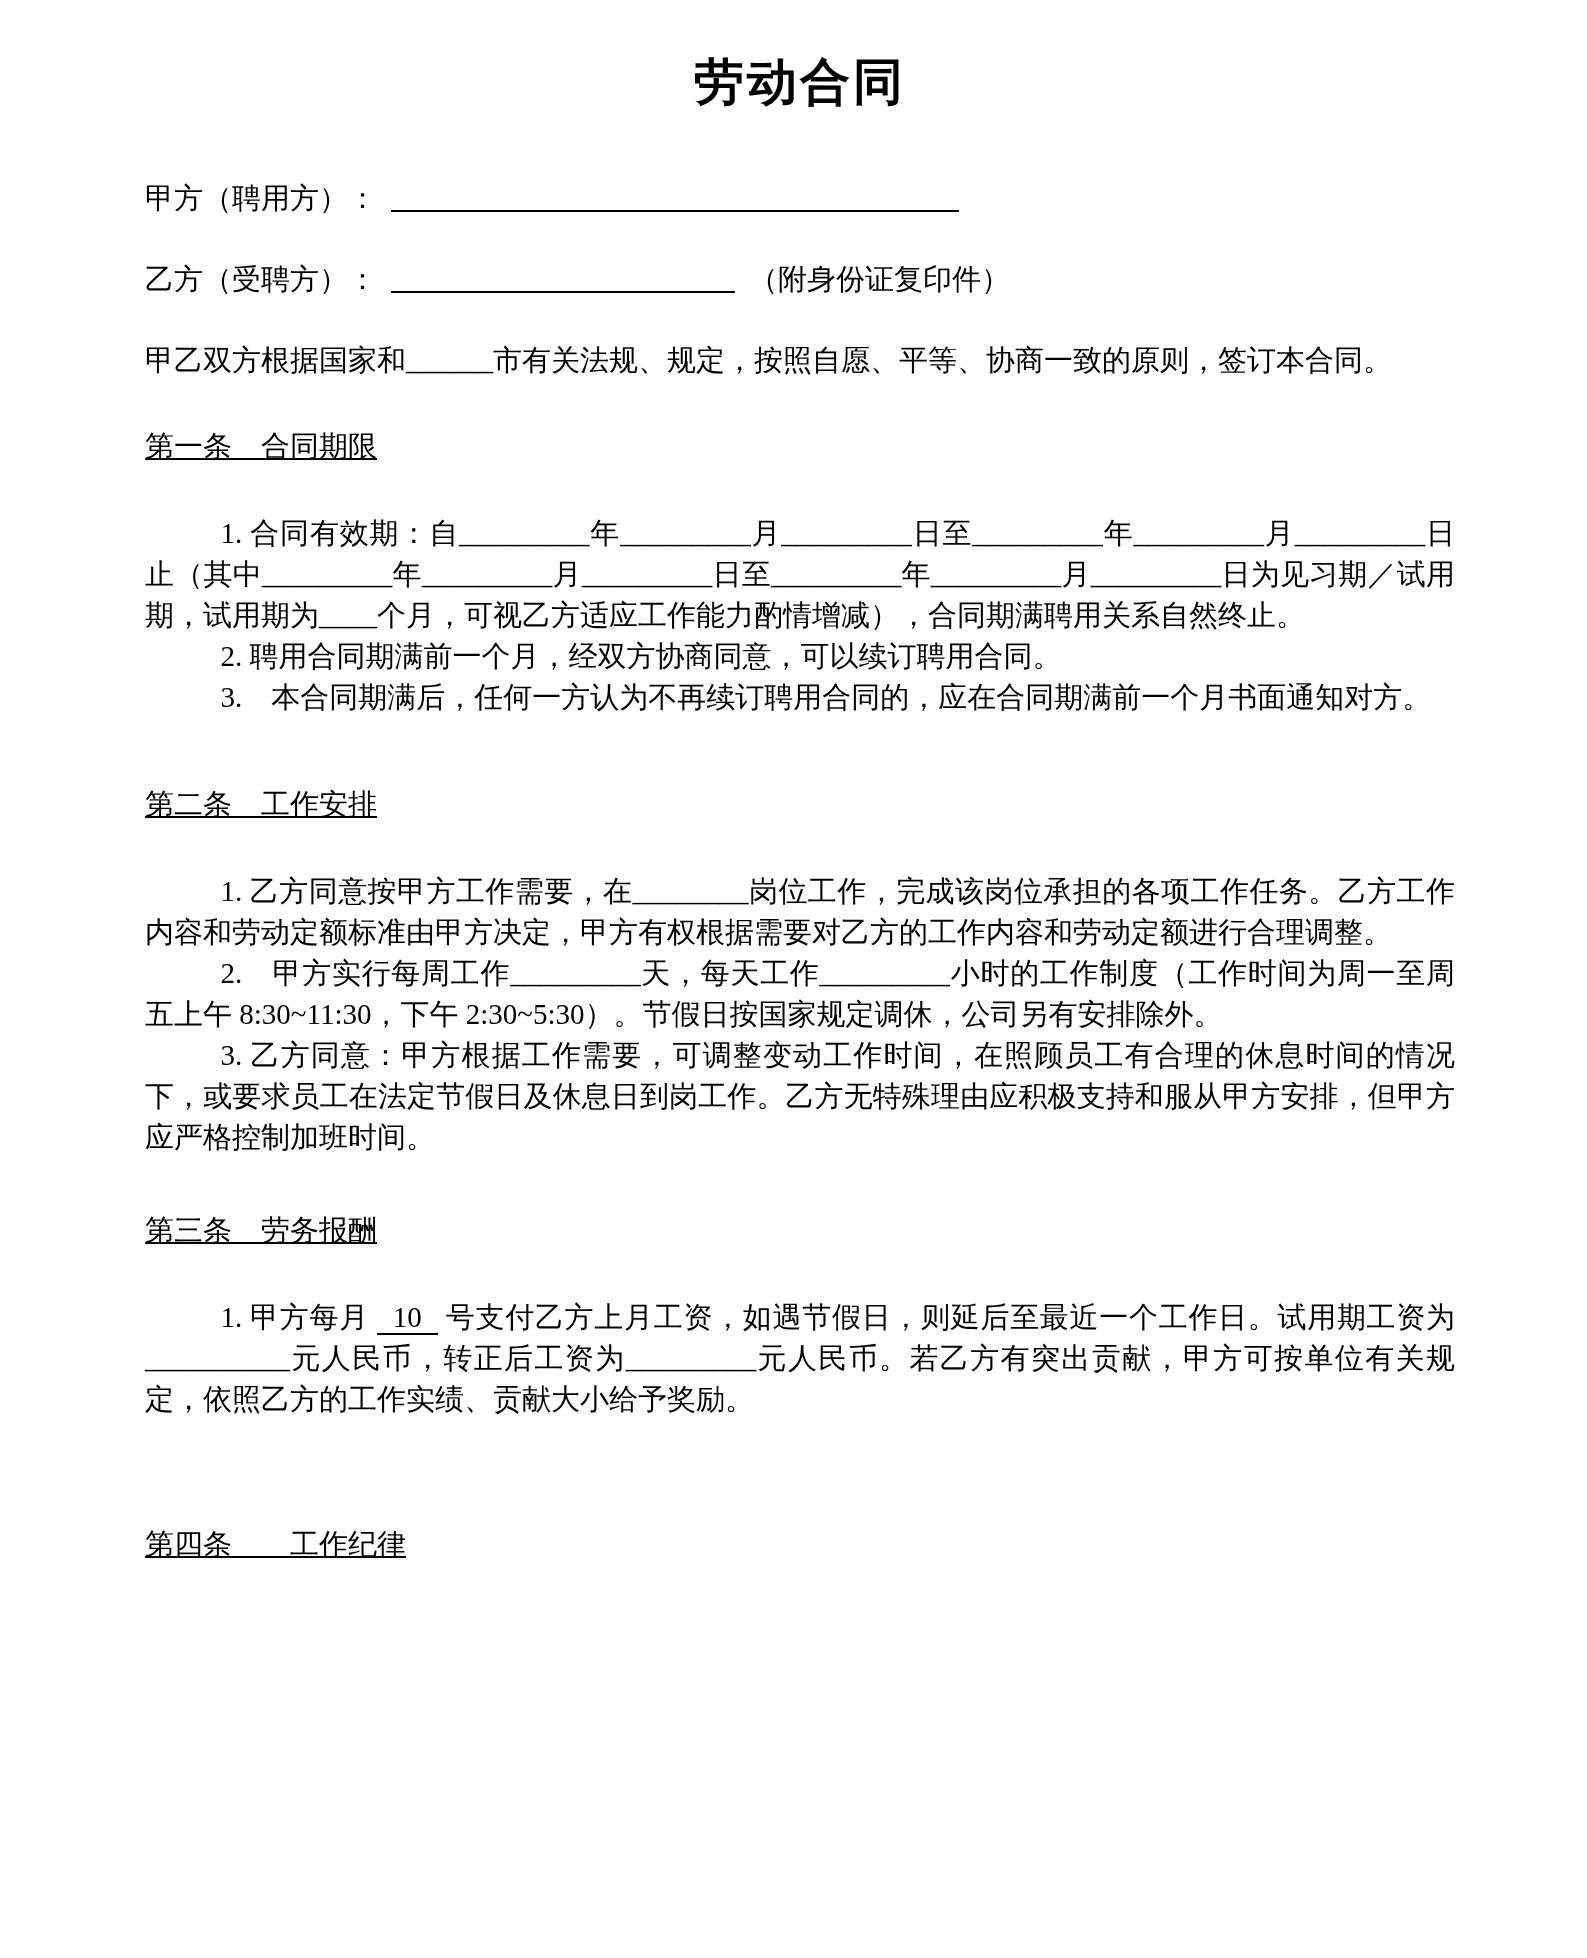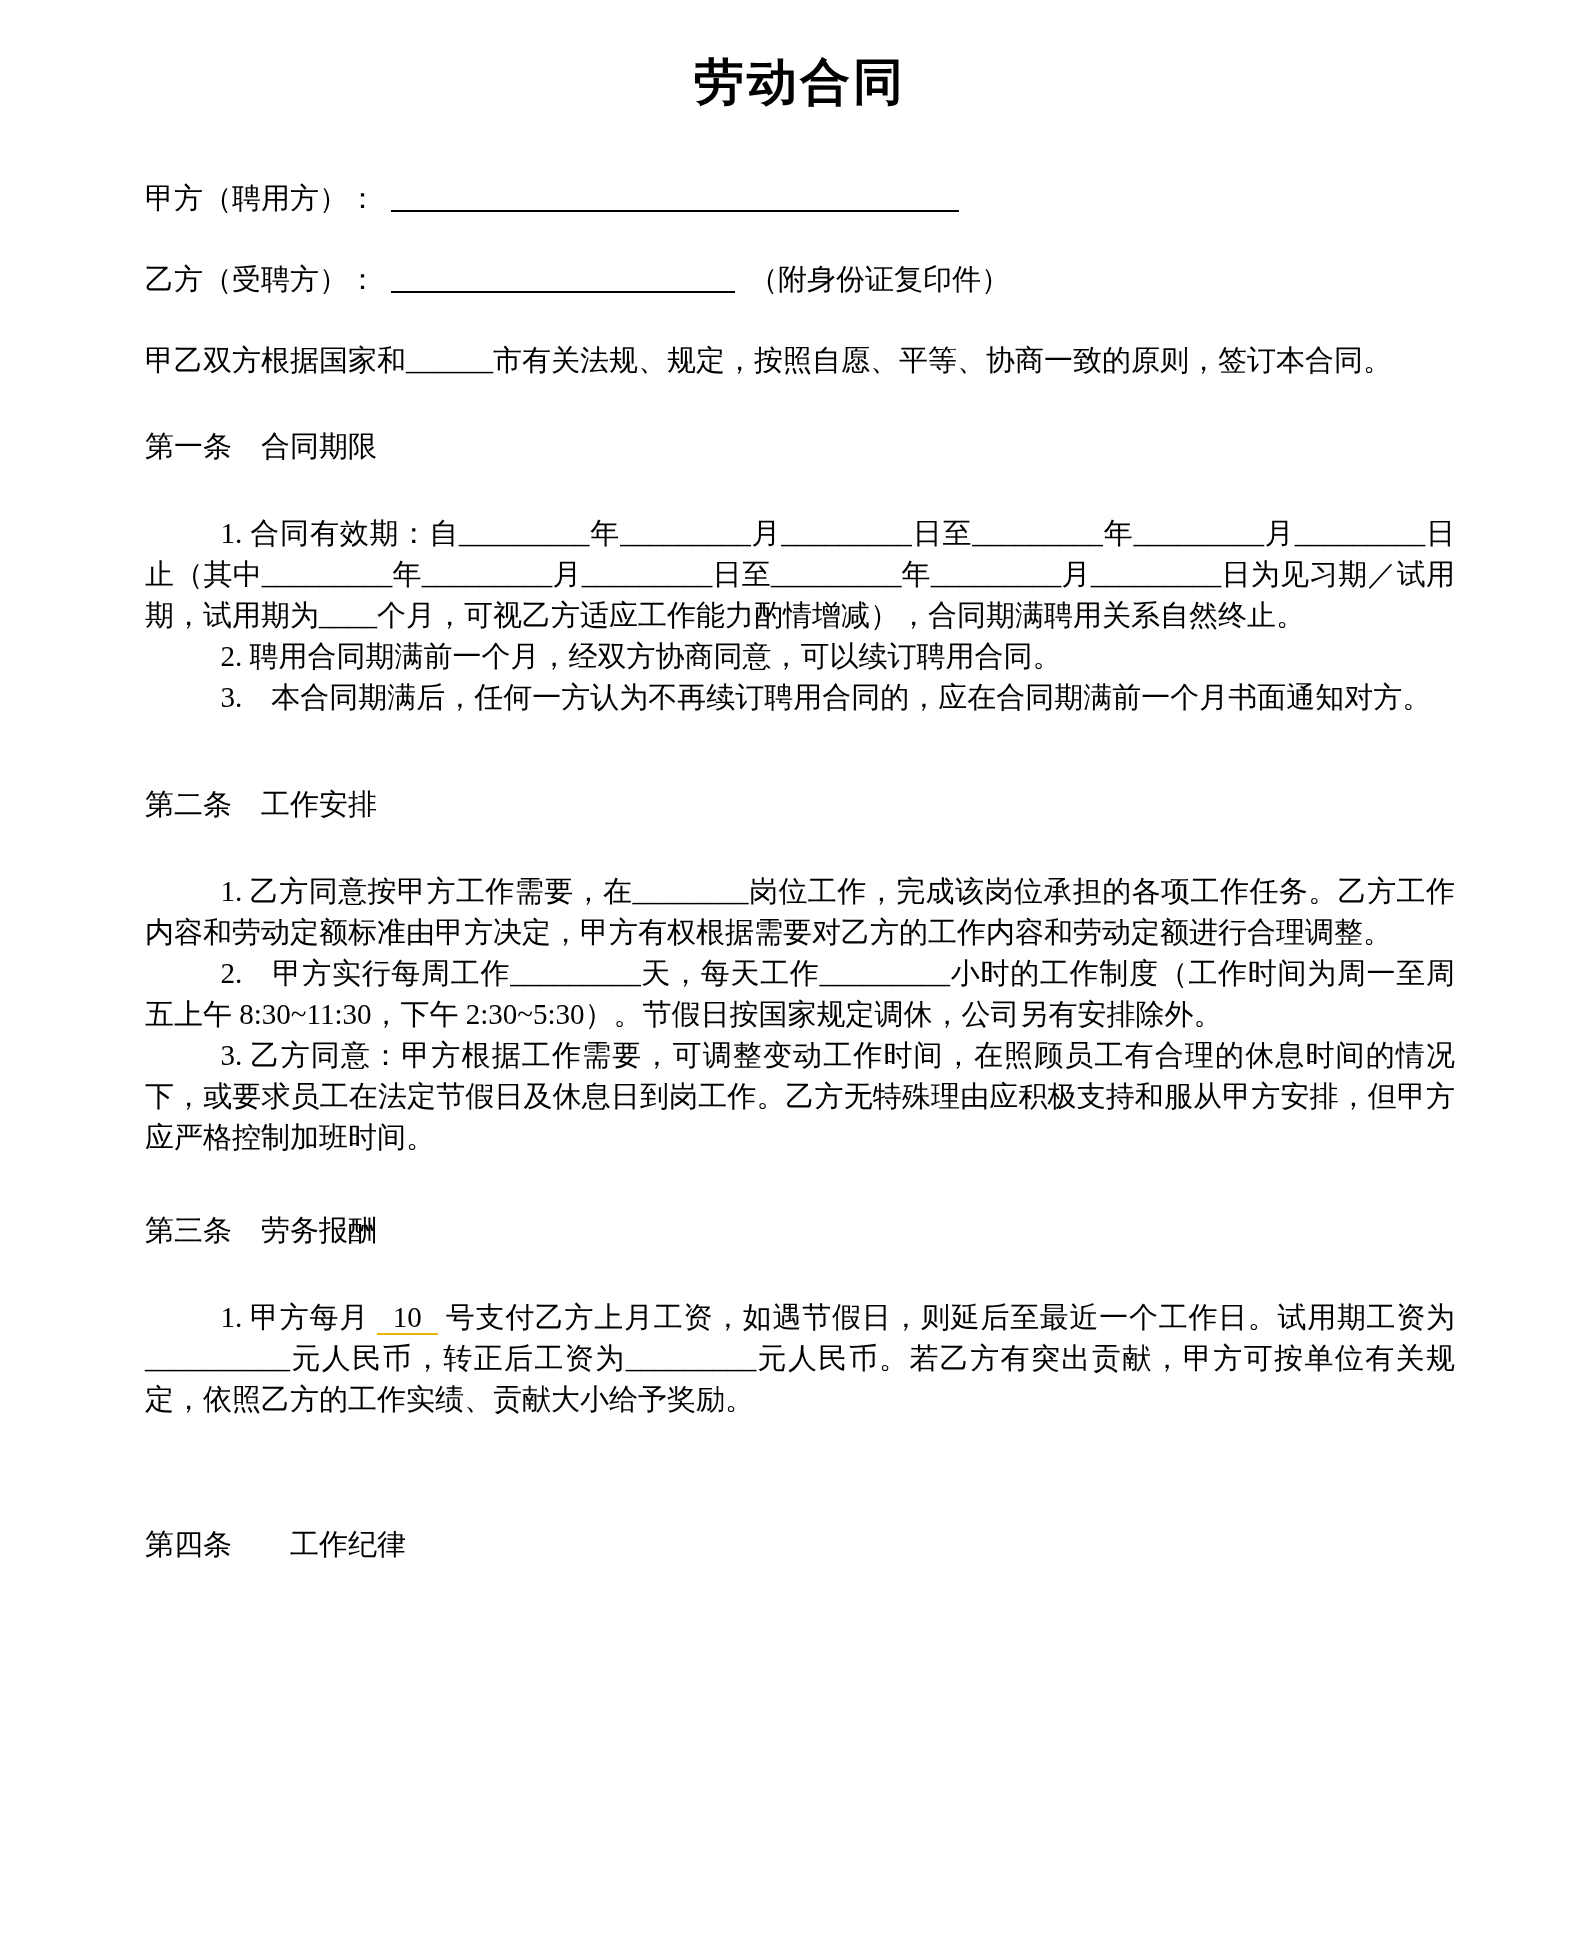--- a/index.html
+++ b/index.html
@@ -41,28 +41,29 @@
   }
   .article { margin: 0; }
   .article.a1 { margin-top: 45px; }
   .article.a2 { margin-top: 66px; }
   .article.a3 { margin-top: 52px; }
   .article.a4 { margin-top: 104px; }
   .art-heading {
     font-size: 29px;
     font-weight: normal;
     margin: 0 0 46px 0;
+    text-decoration: underline;
   }
   .para {
     margin: 0;
     text-indent: 2.6em;
     text-align: justify;
   }
   .filled-value {
-    border-bottom: 2px solid #eab308;
+    border-bottom: 2px solid #000000;
     padding: 0 16px;
   }
 </style>
 </head>
 <body>
 
 <h1 class="doc-title">劳动合同</h1>
 
 <div class="party-line party-a">
   <span>甲方（聘用方）：</span><span class="blank blank-a"></span>

